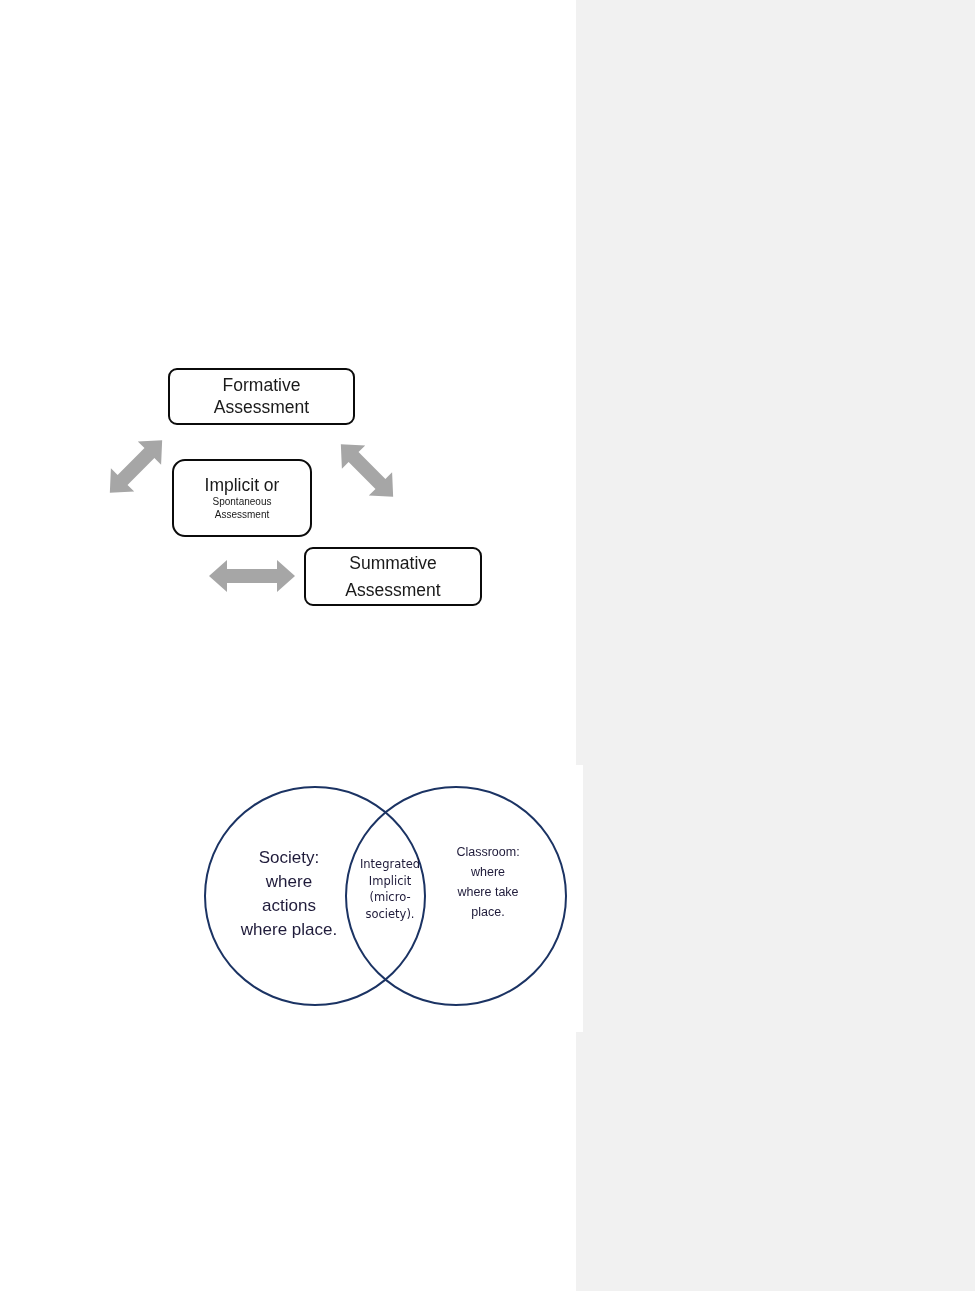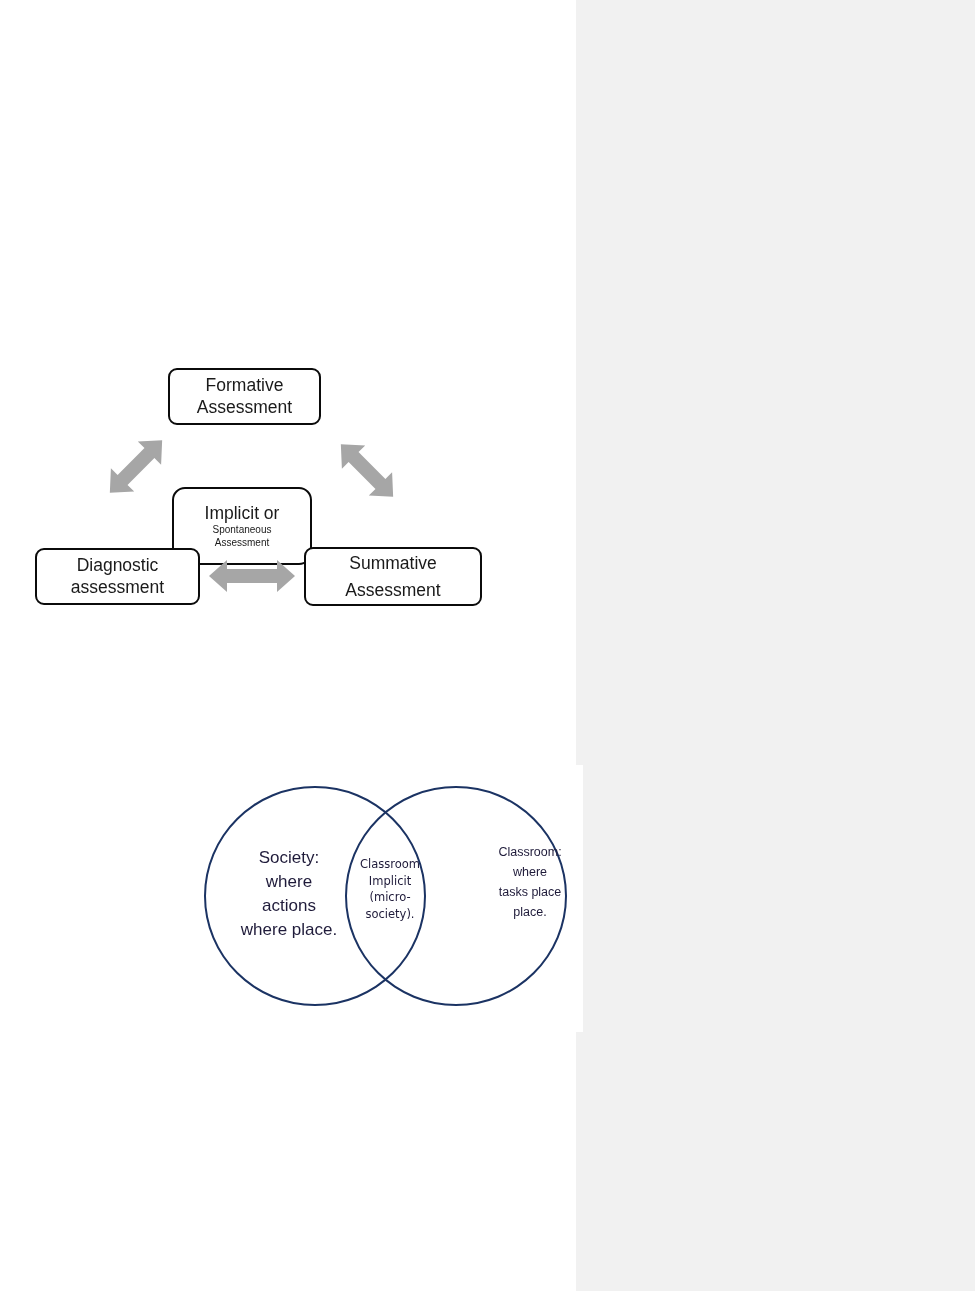--- a/index.html
+++ b/index.html
@@ -49,22 +49,22 @@
     justify-content: center;
     color: #1a1a1a;
     text-align: center;
     line-height: 1.22;
   }
   .assess-box .l1, .assess-box .l2, .assess-box .l3 {
     display: block;
     white-space: nowrap;
   }
 
-  #box-formative  { left: 168px; top: 368px; width: 153px; height: 57px; font-size: 17.5px; }
-  #box-implicit   { left: 172px; top: 459px; width: 140px; height: 78px; border-radius: 13px; margin-top: 28px; }
+  #box-formative  { left: 168px; top: 368px; width: 187px; height: 57px; font-size: 17.5px; }
+  #box-implicit   { left: 172px; top: 459px; width: 140px; height: 78px; border-radius: 13px; }
   #box-implicit .l1 { font-size: 17.5px; }
   #box-implicit .l2,
   #box-implicit .l3 { font-size: 10px; }
   #box-diagnostic { left: 35px;  top: 548px; width: 165px; height: 57px; font-size: 17.5px; }
   #box-summative  { left: 304px; top: 547px; width: 178px; height: 59px; font-size: 17.5px; line-height: 1.5; }
 
   .arrow-svg { position: absolute; overflow: visible; }
   #arrow-left-diag  { left: 96px;  top: 424px; }
   #arrow-right-diag { left: 327px; top: 428px; }
   #arrow-bottom     { left: 207px; top: 558px; }
@@ -104,21 +104,20 @@
     left: 152px; top: 78px; width: 86px;
     font-size: 11.5px;
     font-family: "DejaVu Sans", sans-serif;
     line-height: 1.45;
   }
   #venn-label-classroom {
     left: 228px; top: 64px; width: 130px;
     font-size: 12.5px;
     font-family: "Liberation Sans", sans-serif;
     line-height: 1.6;
-    margin-left: 42px;
   }
   .venn-label span { display: block; white-space: nowrap; }
 </style>
 </head>
 <body>
 
 <div id="page-canvas"></div>
 
 <div class="gray-panel gray-top"></div>
 <div class="gray-panel gray-mid"></div>
@@ -130,24 +129,20 @@
     <span class="l1">Formative</span>
     <span class="l2">Assessment</span>
   </div>
 
   <div class="assess-box" id="box-implicit">
     <span class="l1">Implicit or</span>
     <span class="l2">Spontaneous</span>
     <span class="l3">Assessment</span>
   </div>
 
-  <div class="assess-box" id="box-diagnostic">
-    <span class="l1">Diagnostic</span>
-    <span class="l2">assessment</span>
-  </div>
 
   <div class="assess-box" id="box-summative">
     <span class="l1">Summative</span>
     <span class="l2">Assessment</span>
   </div>
 
   <svg class="arrow-svg" id="arrow-left-diag" width="80" height="85" viewBox="0 0 80 85">
     <g transform="rotate(-45 40 42.5)">
       <polygon fill="#a6a6a6" points="3,42.5 21,26 21,35.5 59,35.5 59,26 77,42.5 59,59 59,49.5 21,49.5 21,59"></polygon>
     </g>
@@ -171,26 +166,26 @@
   <div class="venn-circle" id="venn-circle-right"></div>
 
   <div class="venn-label" id="venn-label-society">
     <span>Society:</span>
     <span>where</span>
     <span>actions</span>
     <span>where place.</span>
   </div>
 
   <div class="venn-label" id="venn-label-integrated">
-    <span>Classroom</span>
+    <span>Integrated</span>
     <span>Implicit</span>
     <span>(micro-</span>
     <span>society).</span>
   </div>
 
   <div class="venn-label" id="venn-label-classroom">
     <span>Classroom:</span>
     <span>where</span>
-    <span>tasks place</span>
+    <span>where take</span>
     <span>place.</span>
   </div>
 
 </div>
 
 </body></html>

